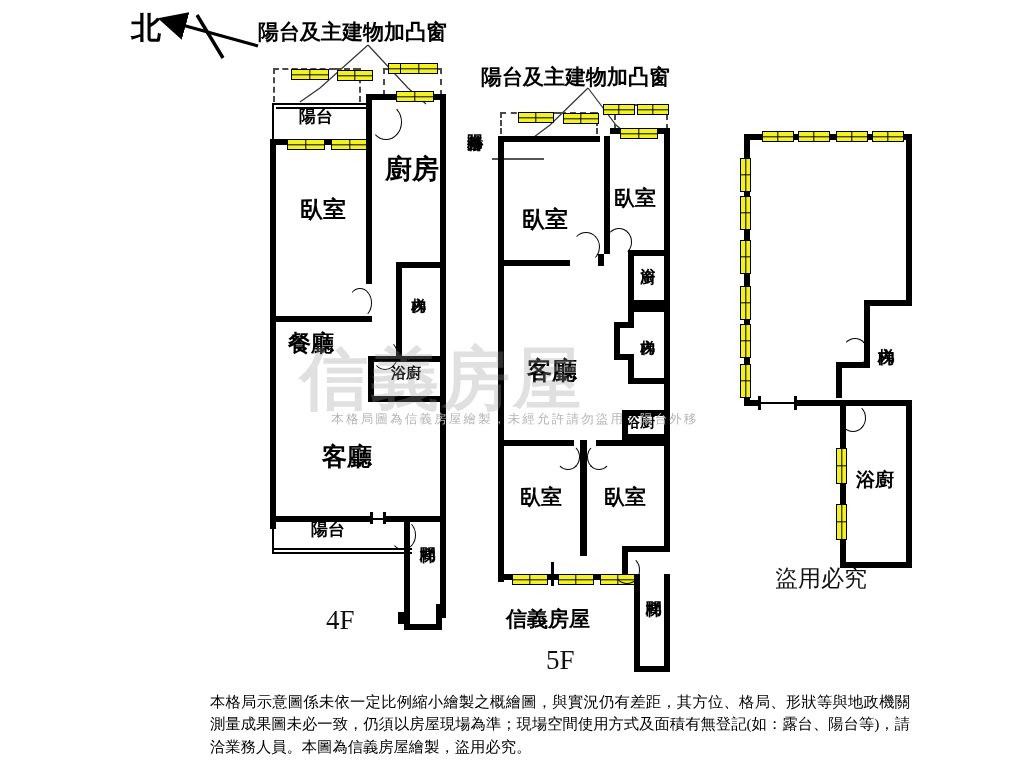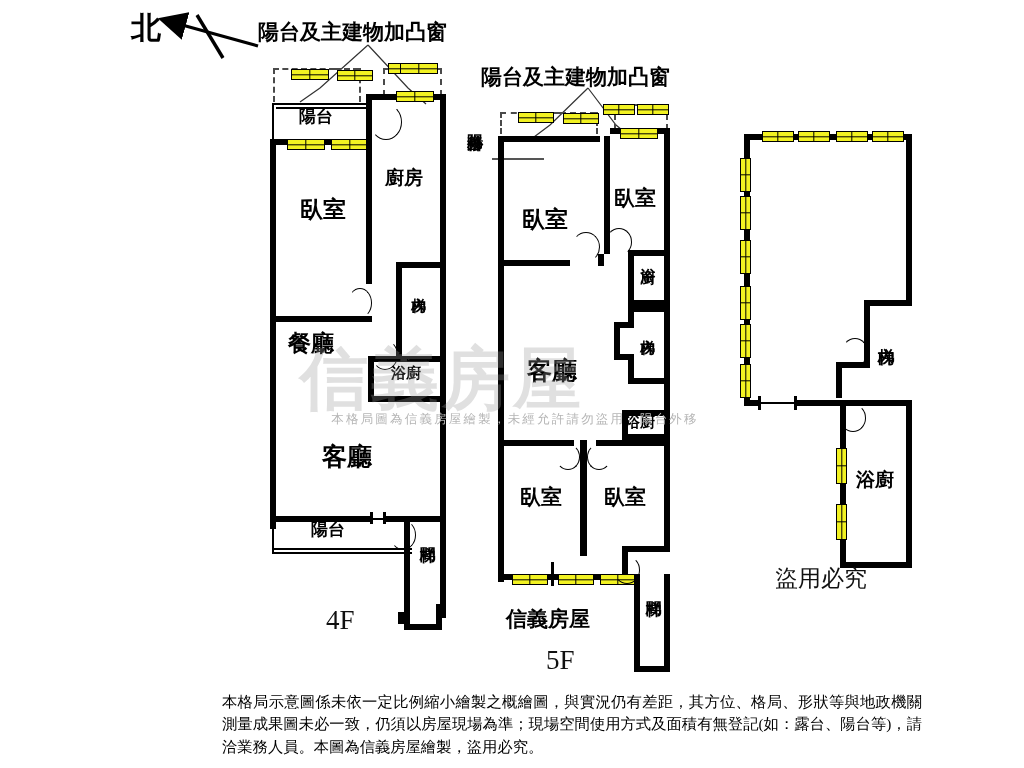--- a/index.html
+++ b/index.html
@@ -183,21 +183,20 @@
   
   #disclaimer {
     position: absolute;
     left: 210px; top: 691px;
     width: 700px;
     font-family: "Liberation Serif", "DejaVu Serif", serif;
     font-size: 15.3px;
     line-height: 1.47;
     color: #000;
     text-align: justify;
-    margin-left: 12px;
   }
 </style>
 </head>
 <body>
 
 <div id="root">
 
   <div id="north-label">北</div>
   <svg class="abs" style="left:150px; top:10px; width:120px; height:60px;">
     <defs>
@@ -287,21 +286,21 @@
     <div class="wall" style="left:404px; top:522px; width:6px; height:108px;"></div>
     <div class="wall" style="left:404px; top:624px; width:38px; height:6px;"></div>
     <div class="wall" style="left:436px; top:604px; width:6px; height:26px;"></div>
     <div class="wall" style="left:398px; top:612px; width:12px; height:12px;"></div>
     <div class="wall" style="left:440px; top:522px; width:6px; height:96px;"></div>
 
     <div class="door br" style="left:390px; top:520px; width:26px; height:30px;"></div>
 
     <div class="rlabel" style="left:299px; top:108px; font-size:17px;">陽台</div>
     <div class="rlabel" style="left:300px; top:198px; font-size:23px;">臥室</div>
-    <div class="rlabel" style="left:385px; top:168px; font-size:19px;">廚房</div>
+    <div class="rlabel" style="left:385px; top:156px; font-size:27px;">廚房</div>
     <div class="rlabel v" style="left:410px; top:286px; font-size:15px;">內梯</div>
     <div class="rlabel" style="left:391px; top:366px; font-size:15px;">浴廚</div>
     <div class="rlabel" style="left:288px; top:332px; font-size:23px;">餐廳</div>
     <div class="rlabel" style="left:322px; top:444px; font-size:25px;">客廳</div>
     <div class="rlabel" style="left:311px; top:521px; font-size:17px;">陽台</div>
     <div class="rlabel v" style="left:419px; top:534px; font-size:16px;">梯間</div>
 
     <div class="flabel" style="left:326px; top:605px;">4F</div>
   </div>
 

